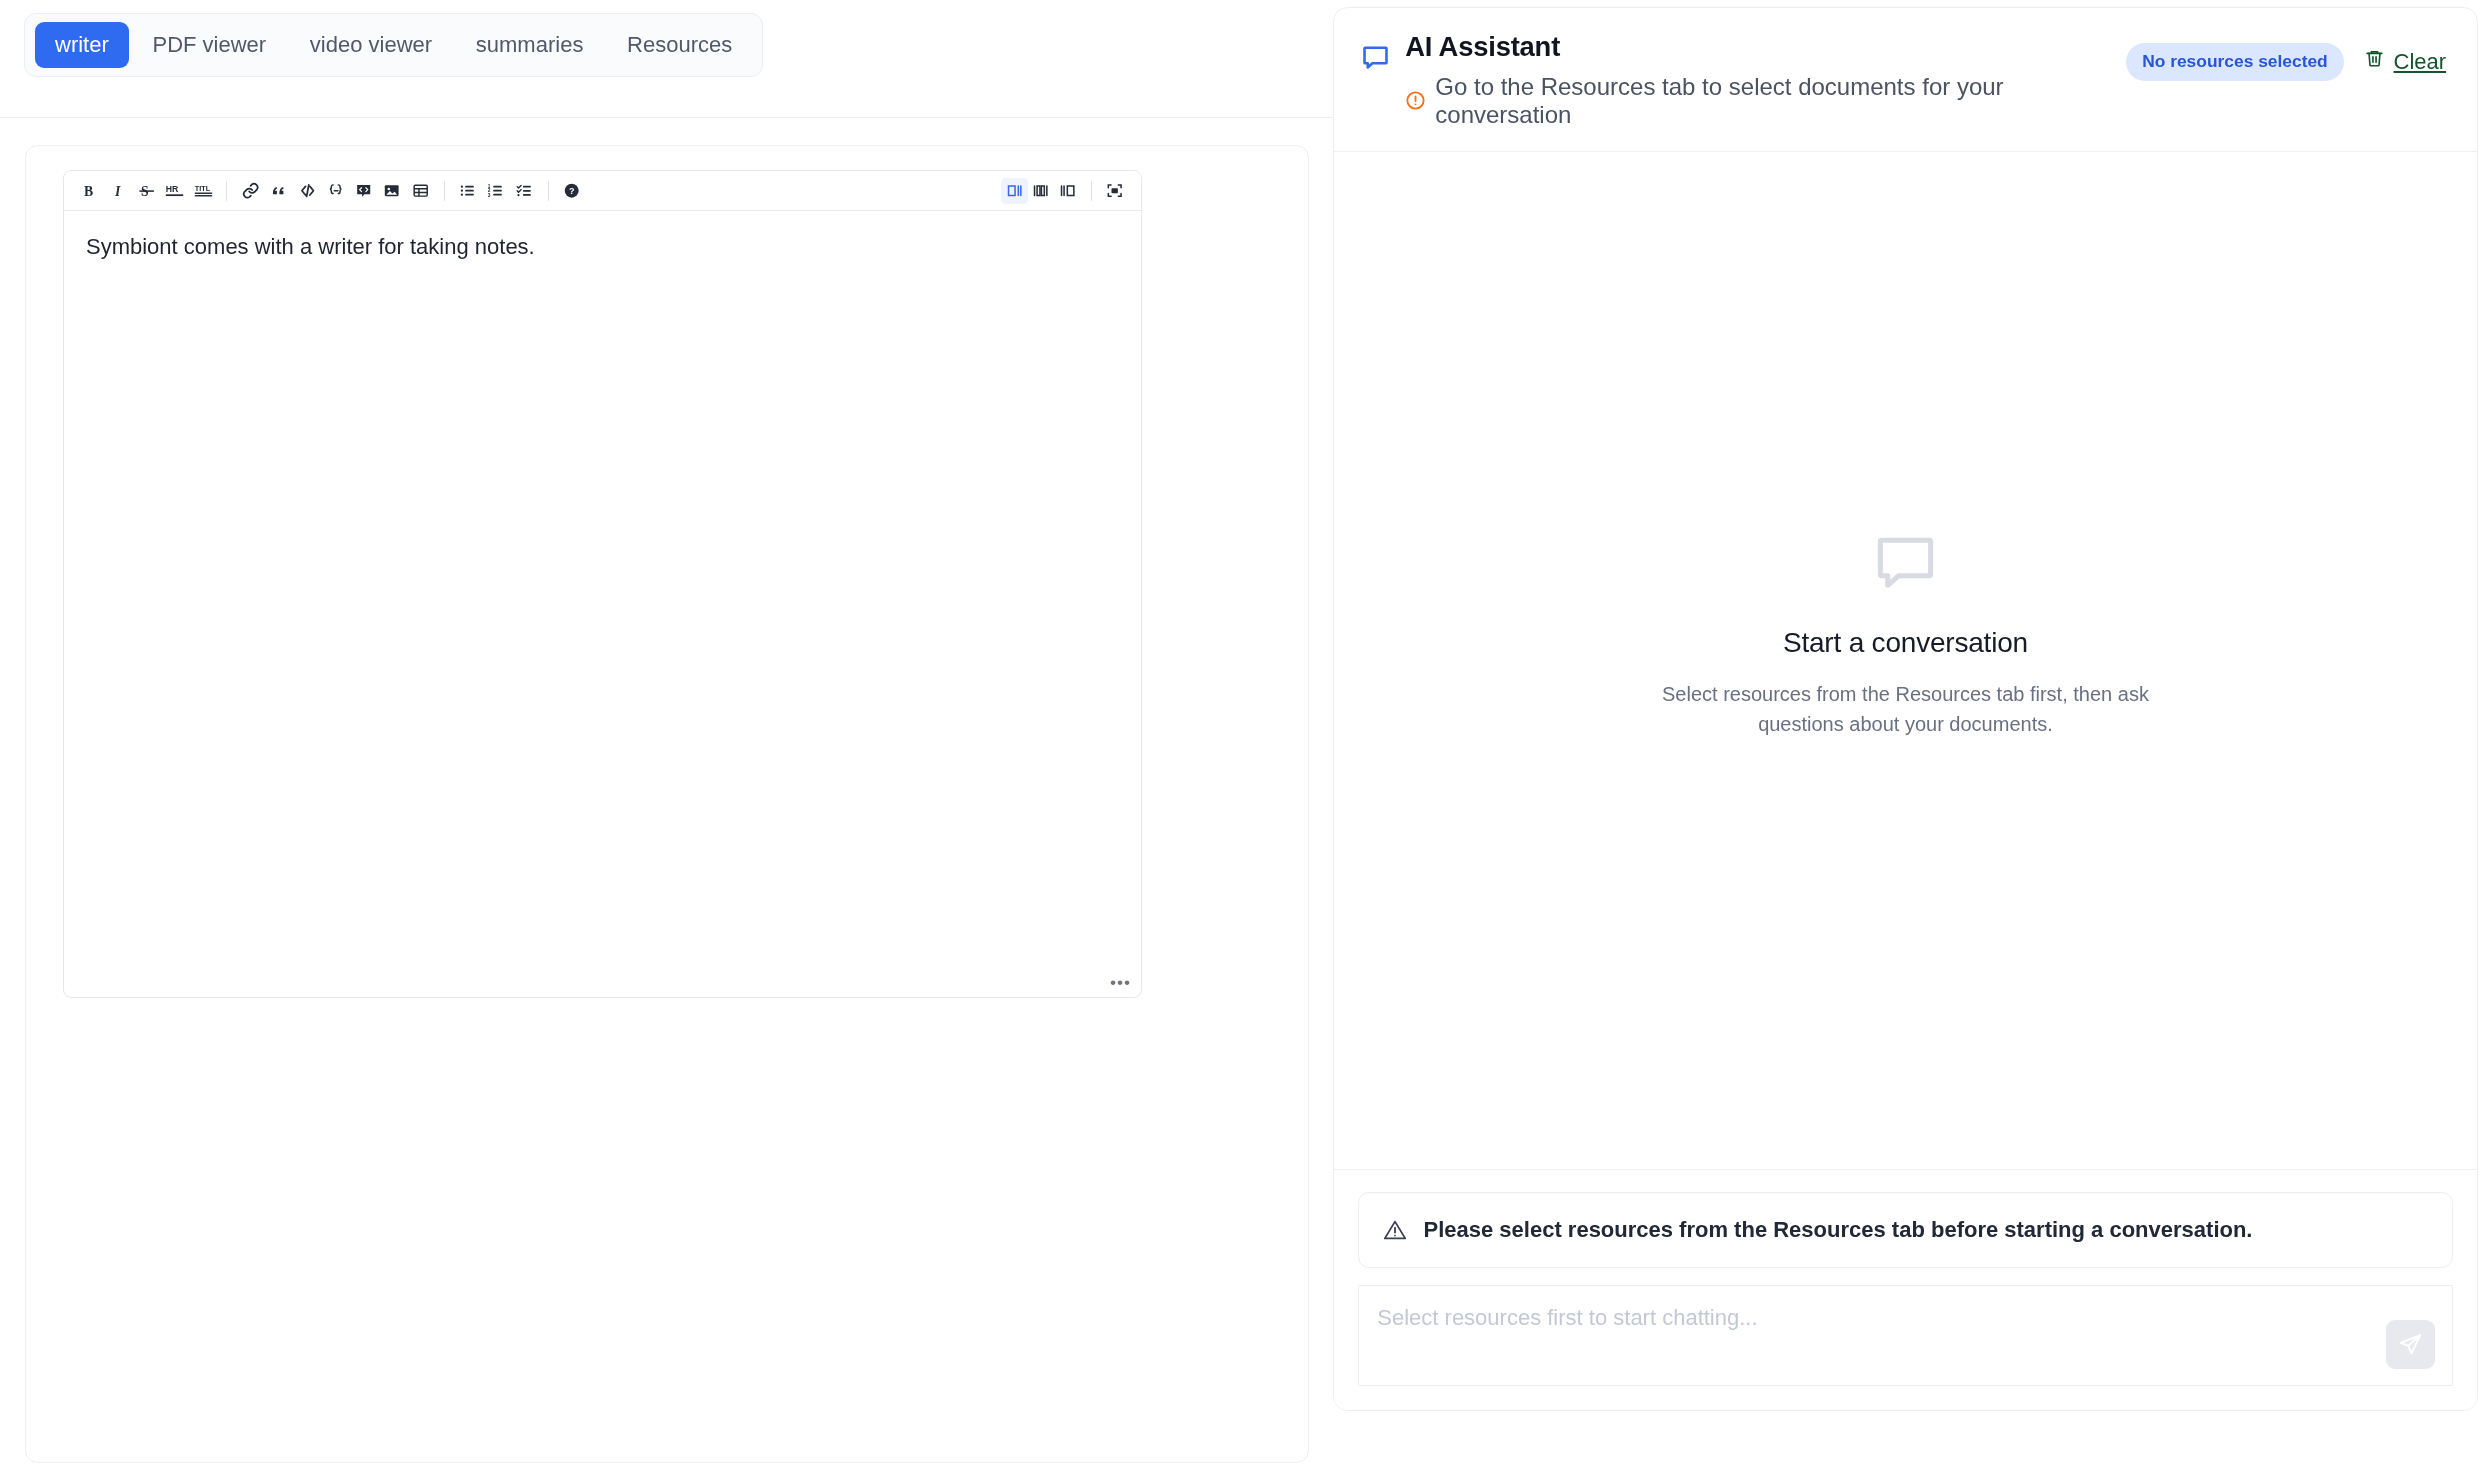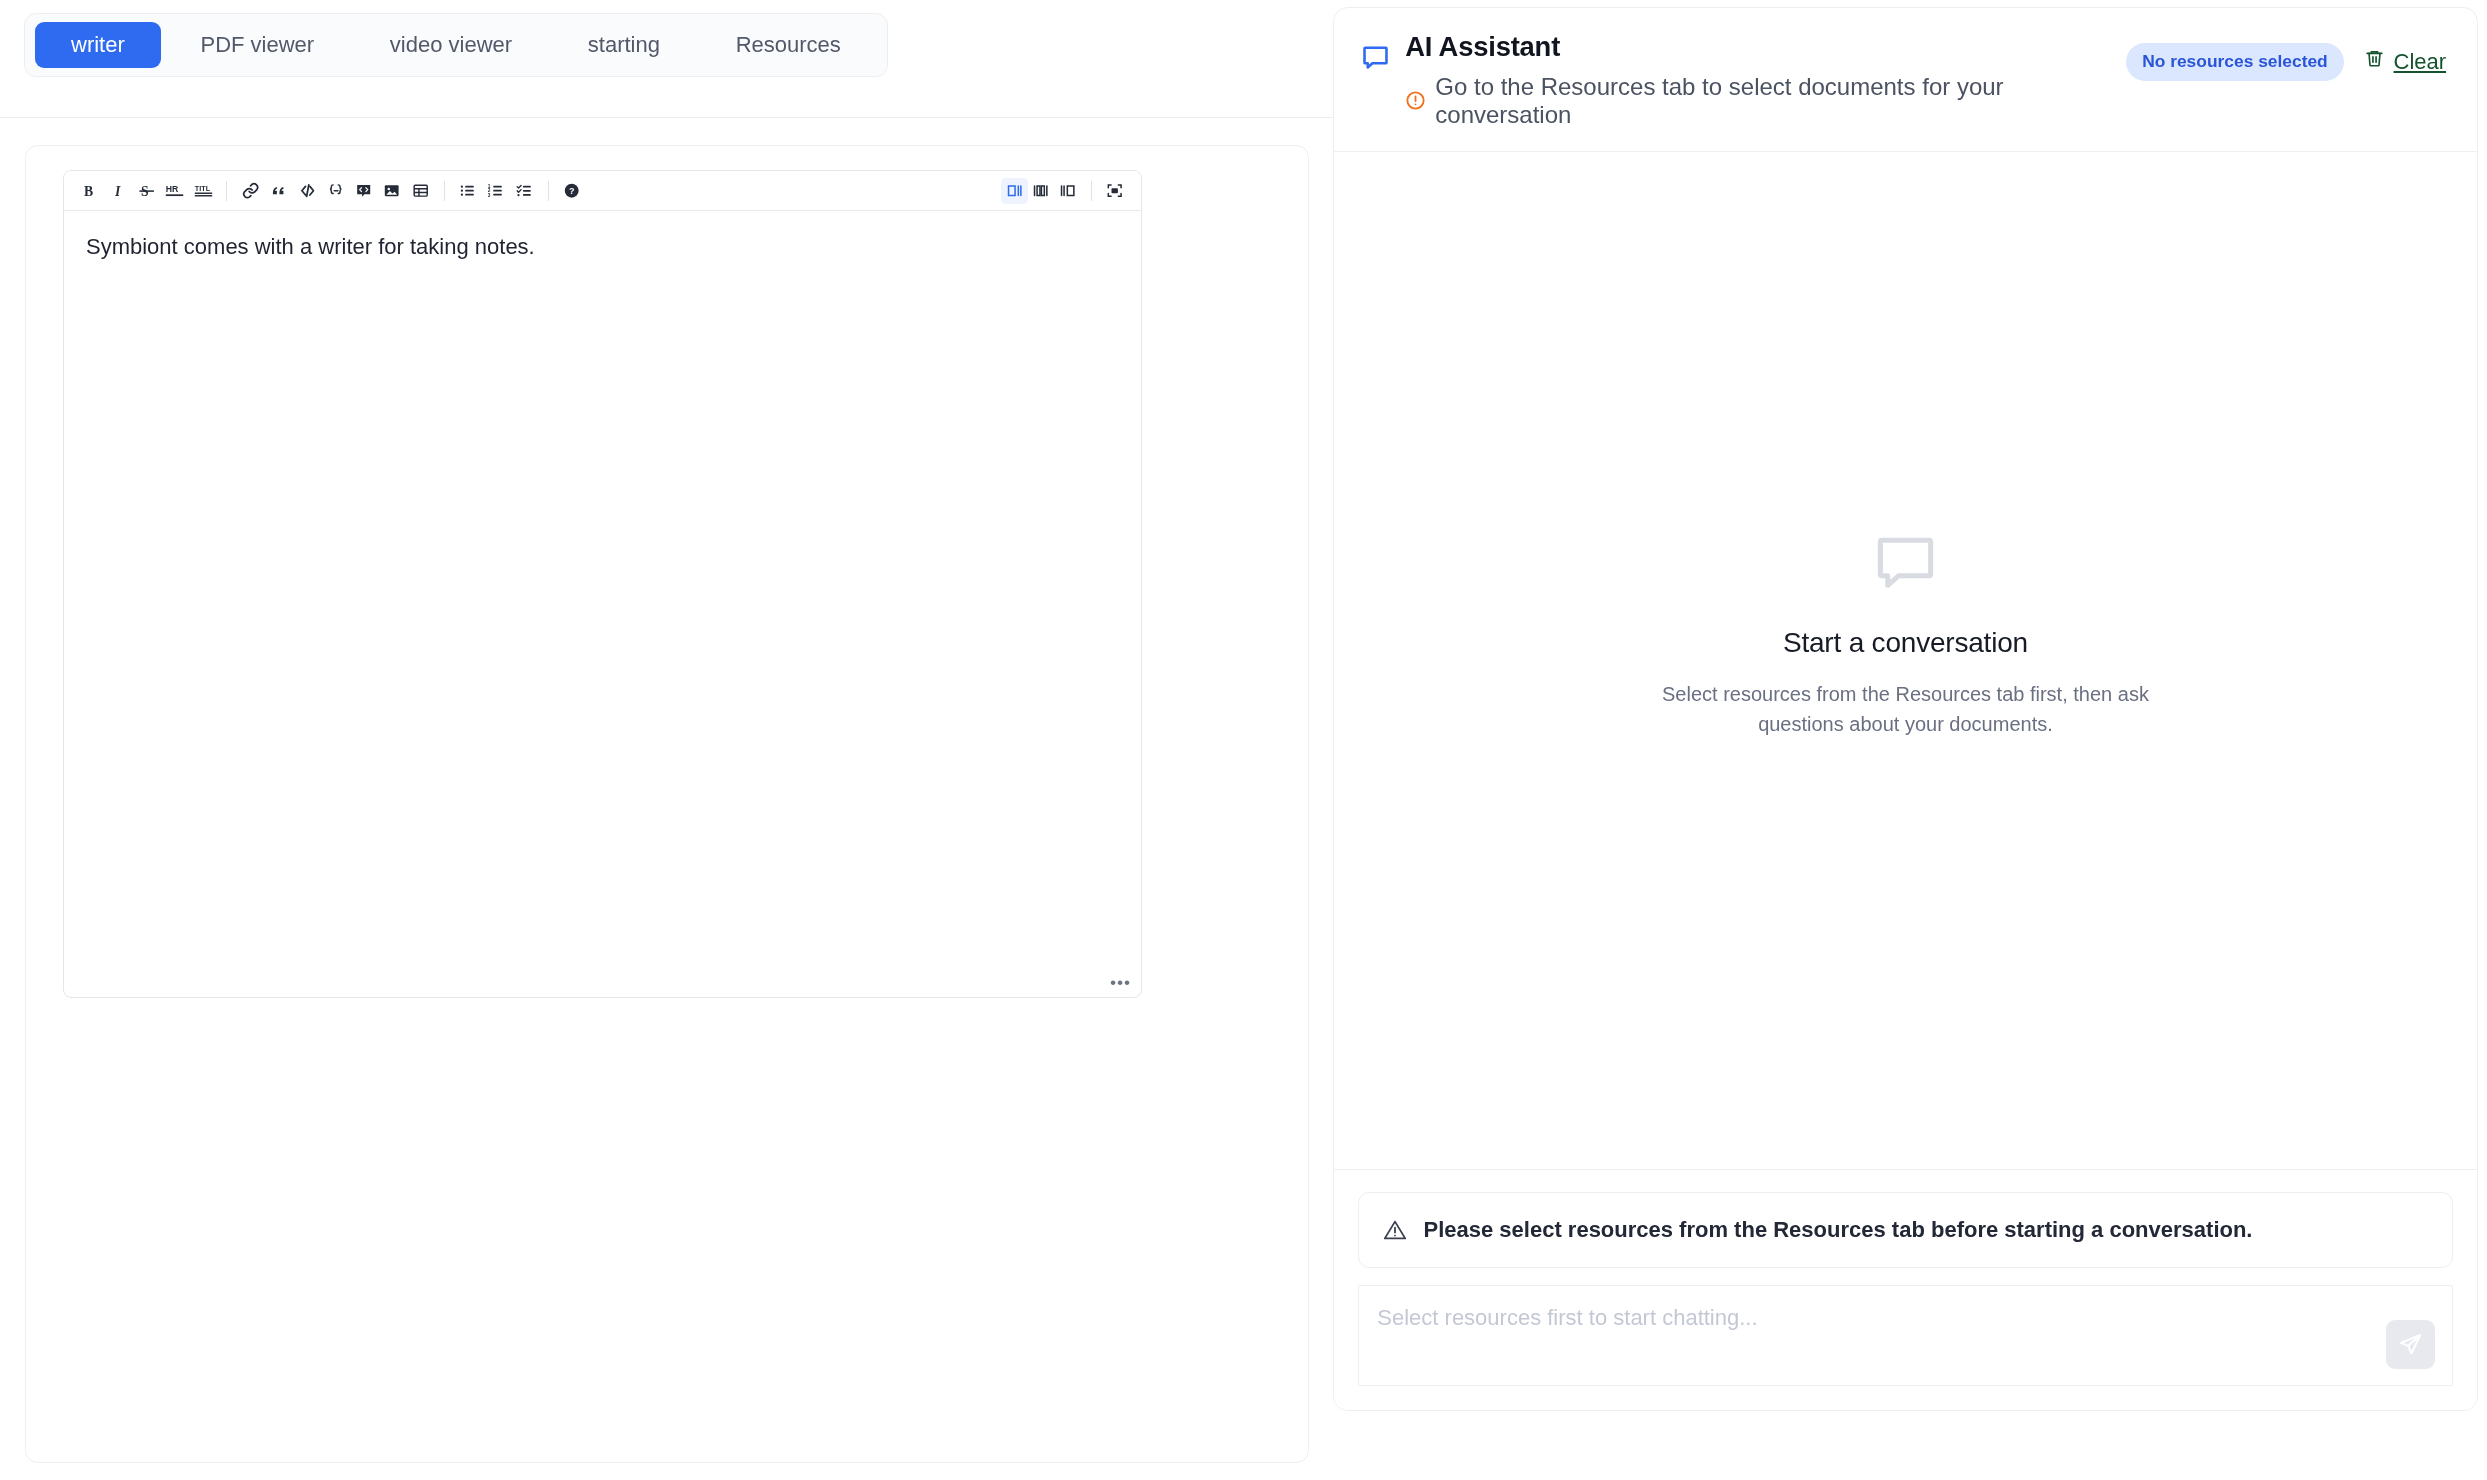--- a/index.html
+++ b/index.html
@@ -27,21 +27,21 @@
     display: inline-flex; align-items: center;
     background: #fafbfc;
     border: 0.9px solid #eceef1;
     border-radius: 12px;
     padding: 8.2px 10px;
     gap: 3.7px;
   }
   .tab {
     font-size: 22px;
     color: #52586a;
-    padding: 12px 36px;
+    padding: 12px 20px;
     border-radius: 9.1px;
     cursor: pointer;
     white-space: nowrap;
     line-height: 1;
   }
   .tab.active { background: #2f6bf0; color: #ffffff; font-weight: 400; }
 
   .content-card {
     margin: 27.4px 24px 17.4px 25px;
     flex: 1;
@@ -212,21 +212,21 @@
 
 <div class="app">
 
   <div class="left-pane">
 
     <div class="tabbar-wrap">
       <div class="tabbar">
         <div class="tab active">writer</div>
         <div class="tab">PDF viewer</div>
         <div class="tab">video viewer</div>
-        <div class="tab">starting</div>
+        <div class="tab">summaries</div>
         <div class="tab">Resources</div>
       </div>
     </div>
 
     <div class="content-card">
       <div class="editor-card">
 
         <div class="editor-toolbar">
           <div class="tb-group">
             <div class="tb-btn">

